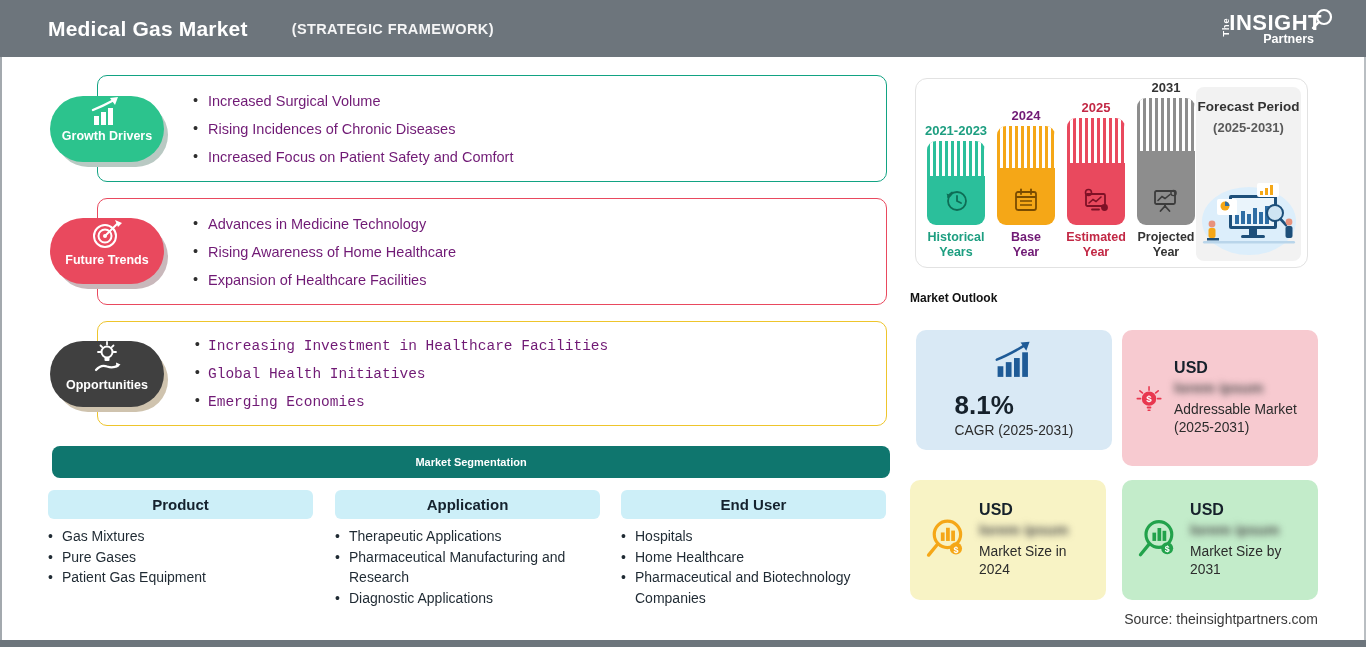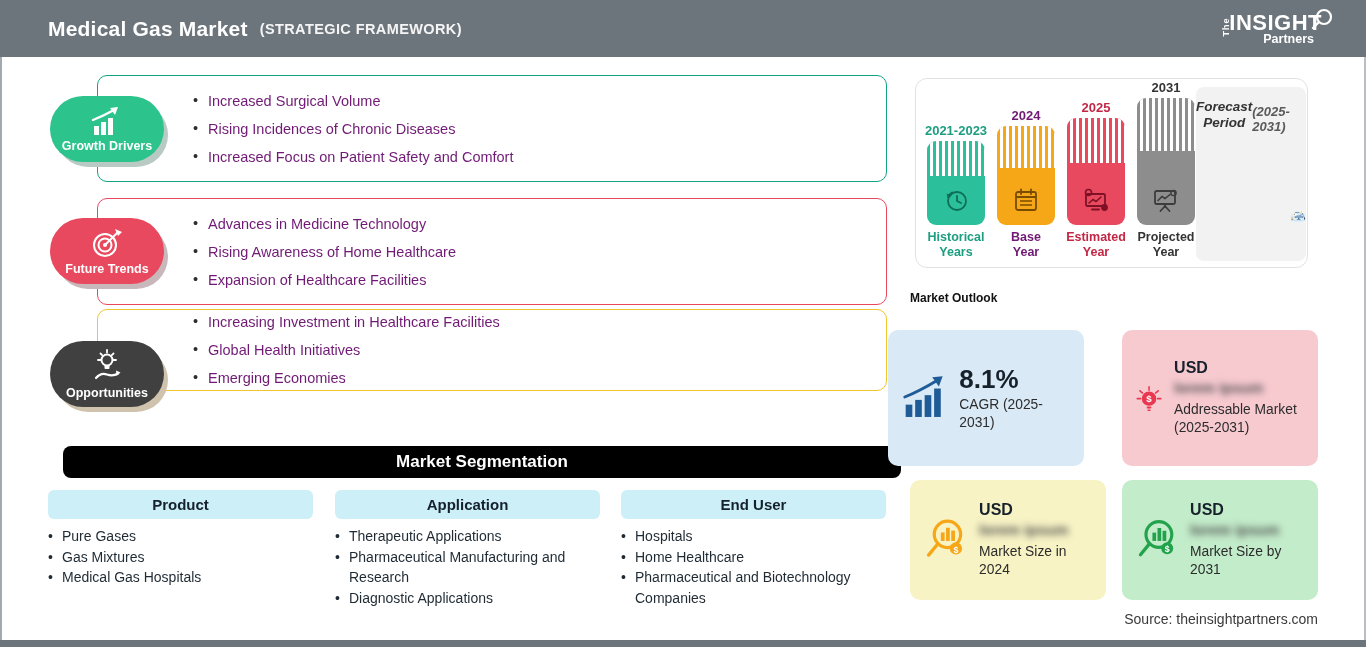--- a/index.html
+++ b/index.html
@@ -3,54 +3,54 @@
 <meta charset="utf-8">
 <style>
   * { margin:0; padding:0; box-sizing:border-box; }
   html,body { width:1366px; height:647px; }
   body { font-family:"Liberation Sans", sans-serif; background:#ffffff; position:relative; overflow:hidden; }
 
   .page { position:absolute; inset:0; }
 
   
   .header { position:absolute; left:0; top:0; width:1366px; height:57px; background:#6d757c;
-            display:flex; align-items:center; padding:0 30px 0 48px; }
+            display:flex; align-items:center; padding:0 30px 0 48px;gap:32px; }
   .header .title { color:#ffffff; font-size:21px; font-weight:bold; letter-spacing:.2px; }
   .header .subtitle { color:rgba(255,255,255,.93); font-size:14.5px; font-weight:600; margin-left:12px; letter-spacing:.4px; }
   .logo { margin-left:auto; display:flex; align-items:flex-start; color:#fff; position:relative; padding-right:14px; }
   .logo-the { font-size:9px; font-weight:bold; transform:rotate(-90deg) translateY(6px); transform-origin:center; letter-spacing:1px; margin-top:10px; }
   .logo-main { display:flex; flex-direction:column; align-items:flex-end; }
   .logo-insight { font-size:22px; font-weight:bold; letter-spacing:.5px; line-height:22px; }
   .logo-partners { font-size:12.5px; font-weight:bold; margin-top:-2px; margin-right:8px; }
   .logo-glass { position:absolute; right:2px; top:-4px; }
 
   
   .frame { position:absolute; left:0; top:57px; width:1366px; height:583px; border-left:2px solid #a3a9ae; border-right:2px solid #b9bec2; }
   .footer-strip { position:absolute; left:0; bottom:0; width:1366px; height:7px; background:#6d757c; }
 
   
   .fw-box { position:absolute; left:97px; width:790px; border-radius:10px; background:#fff;
             display:flex; flex-direction:column; justify-content:center; gap:12px; padding-left:95px; }
   .fw-box.green  { top:75px;  height:107px; border:1.6px solid #12a383; }
   .fw-box.red    { top:198px; height:107px; border:1.6px solid #e9495e; }
-  .fw-box.orange { top:309px; height:82px; border:1.6px solid #eec52c; }
+  .fw-box.orange { top:321px; height:105px; border:1.6px solid #eec52c;font-family:Liberation Mono, monospace; }
   .fw-item { font-size:14.5px; color:#701a75; position:relative; padding-left:15px; }
   .fw-item::before { content:"•"; position:absolute; left:0; top:-1px; color:#2e2e2e; }
 
   .pill { position:absolute; left:50px; width:114px; height:66px; border-radius:33px;
-          display:flex; flex-direction:column; align-items:center; justify-content:center; z-index:3; }
+          display:flex; flex-direction:column; align-items:center; justify-content:flex-start; z-index:3; }
   .pill .pill-label { color:#fff; font-size:12.5px; font-weight:bold; margin-top:1px; }
   .pill.green  { top:96px;  background:#2cc38d; box-shadow:5px 6px 0 -1px #b9c9c3; }
   .pill.red    { top:218px; background:#e9495e; box-shadow:5px 6px 0 -1px #c9b8bb; }
   .pill.orange { top:341px; background:#404040; box-shadow:5px 6px 0 -1px #cfc3ae; }
 
   
-  .seg-bar { position:absolute; left:63px; top:446px; width:838px; height:32px; background:#000000;
+  .seg-bar { position:absolute; left:52px; top:446px; width:838px; height:32px; background:#0f766e;
              border-radius:8px; display:flex; align-items:center; justify-content:center;
-             color:#fff; font-weight:bold; font-size:17px; }
+             color:#fff; font-weight:bold; font-size:11px; }
   .seg-col-head { position:absolute; top:490px; width:265px; height:29px; background:#cdeff8; border-radius:6px;
                   display:flex; align-items:center; justify-content:center; font-weight:bold; font-size:15px; color:#15222e; }
   .seg-col-head.c0 { left:48px; } .seg-col-head.c1 { left:335px; } .seg-col-head.c2 { left:621px; }
   .seg-list { position:absolute; top:526px; width:276px; list-style:none; }
   .seg-list.c0 { left:48px; } .seg-list.c1 { left:335px; } .seg-list.c2 { left:621px; }
   .seg-list li { font-size:14px; color:#1f2a33; position:relative; padding-left:14px; line-height:20.5px; }
   .seg-list li::before { content:"•"; position:absolute; left:0; color:#1f2a33; }
 
   
   .tl-card { position:absolute; left:915px; top:78px; width:393px; height:190px; background:#fff;
@@ -59,29 +59,29 @@
   .tl-col { display:flex; flex-direction:column; align-items:center; justify-content:flex-end; width:60px; }
   .tl-year { font-size:13px; font-weight:bold; margin-bottom:3px; white-space:nowrap; }
   .tl-bar { width:58px; border-radius:9px; position:relative; overflow:hidden; }
   .tl-bar .stripes { position:absolute; left:0; top:0; width:100%; height:42%;
                      background:repeating-linear-gradient(90deg, transparent 0 3px, #ffffff 3px 6px); }
   .tl-bar .bar-icon { position:absolute; left:50%; transform:translateX(-50%); bottom:9px; }
   .tl-lab { font-size:12.5px; font-weight:bold; text-align:center; line-height:14.5px; margin-top:5px; }
   .t-teal { color:#1d9e80; } .t-org { color:#701a75; } .t-red { color:#c22845; } .t-dark { color:#343434; }
   .b-teal { background:#2bbf9b; } .b-org { background:#f5a717; } .b-red { background:#e9495e; } .b-gray { background:#8d8d8d; }
   .h-hist { height:84px; } .h-base { height:99px; } .h-est { height:107px; } .h-proj { height:127px; }
-  .forecast { width:110px; background:#f2f2f2; border-radius:8px; display:flex; flex-direction:row; padding-top:12px;font-style:italic; }
+  .forecast { width:110px; background:#f2f2f2; border-radius:8px; display:flex; flex-direction:column; align-items:center; padding-top:12px; }
   .forecast-title { font-size:13.5px; font-weight:bold; color:#333; text-align:center; line-height:16px; }
   .forecast-range { font-size:13px; color:#5a5a5a; font-weight:600; margin-top:5px; }
   .forecast-illus { margin-top:auto; margin-bottom:4px; }
 
   
   .outlook-title { position:absolute; left:910px; top:291px; font-size:12px; font-weight:bold; color:#111; }
   .mo-card { position:absolute; border-radius:10px; display:flex; align-items:center; padding:10px 12px; gap:10px; }
-  .mo-card.c0 { left:888px;  top:330px; width:196px; height:136px; background:#d9e9f5; }
+  .mo-card.c0 { left:916px;  top:330px; width:196px; height:120px; background:#d9e9f5;flex-direction:column; }
   .mo-card.c1 { left:1122px; top:330px; width:196px; height:136px; background:#f7cad0; }
   .mo-card.c2 { left:910px;  top:480px; width:196px; height:120px; background:#f8f3c5; }
   .mo-card.c3 { left:1122px; top:480px; width:196px; height:120px; background:#c3ecca; }
   .mo-text { display:flex; flex-direction:column; }
   .mo-big { font-size:26px; font-weight:bold; color:#16212b; line-height:28px; }
   .mo-cap { font-size:13.8px; color:#2c2c2c; line-height:18px; margin-top:3px; }
   .mo-cur { font-size:16px; font-weight:bold; color:#16212b; }
   .mo-blur { font-size:15px; font-weight:bold; color:#4c4c4c; filter:blur(3.5px); margin:2px 0 2px; }
 
   .source { position:absolute; right:48px; top:611px; font-size:14px; color:#3a3a3a; }
@@ -171,23 +171,23 @@
     <span>Product</span>
   </div>
   <div class="seg-col-head c1">
     <span>Application</span>
   </div>
   <div class="seg-col-head c2">
     <span>End User</span>
   </div>
 
   <ul class="seg-list c0">
+    <li>Gas Mixtures</li>
     <li>Pure Gases</li>
-    <li>Gas Mixtures</li>
-    <li>Medical Gas Hospitals</li>
+    <li>Patient Gas Equipment</li>
   </ul>
   <ul class="seg-list c1">
     <li>Therapeutic Applications</li>
     <li>Pharmaceutical Manufacturing and Research</li>
     <li>Diagnostic Applications</li>
   </ul>
   <ul class="seg-list c2">
     <li>Hospitals</li>
     <li>Home Healthcare</li>
     <li>Pharmaceutical and Biotechnology Companies</li>

